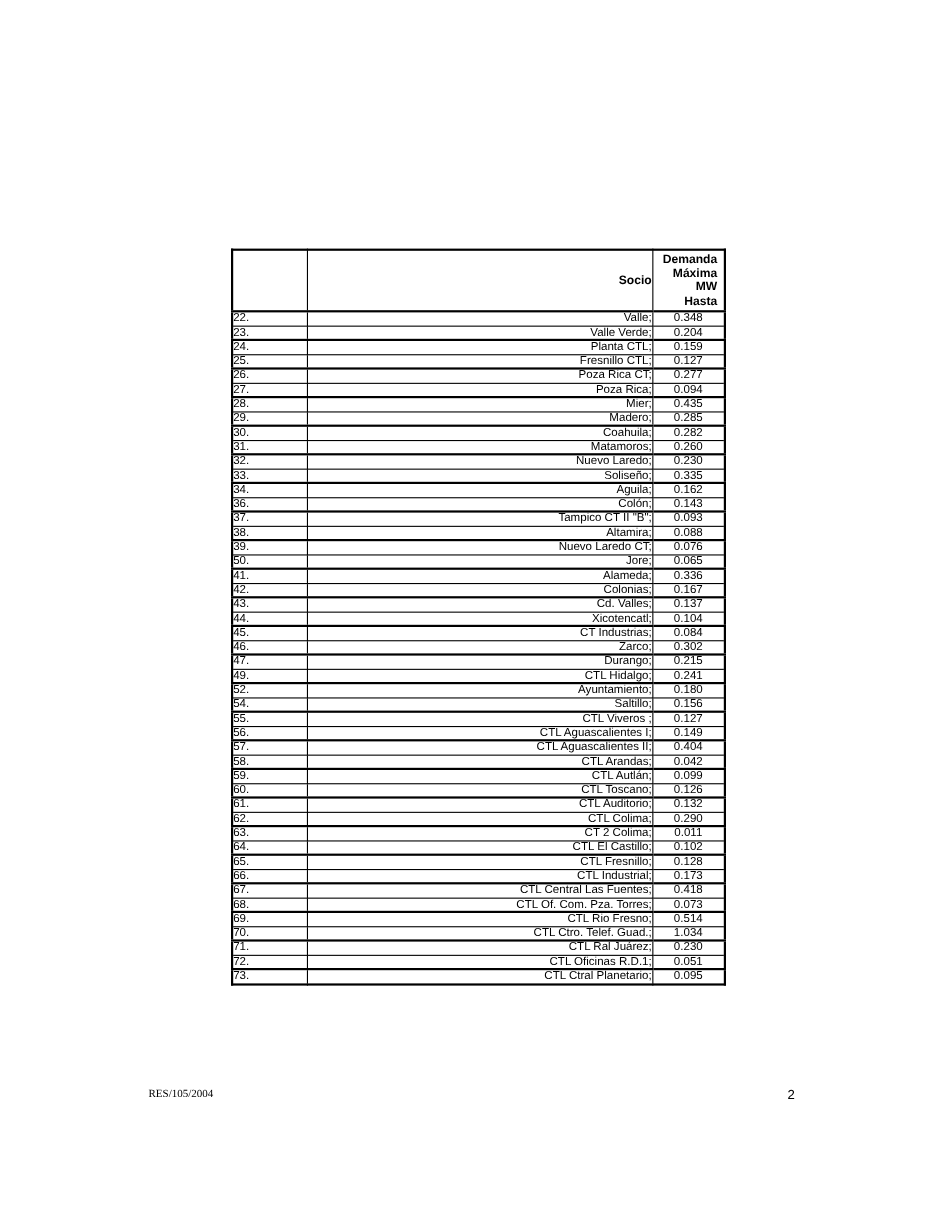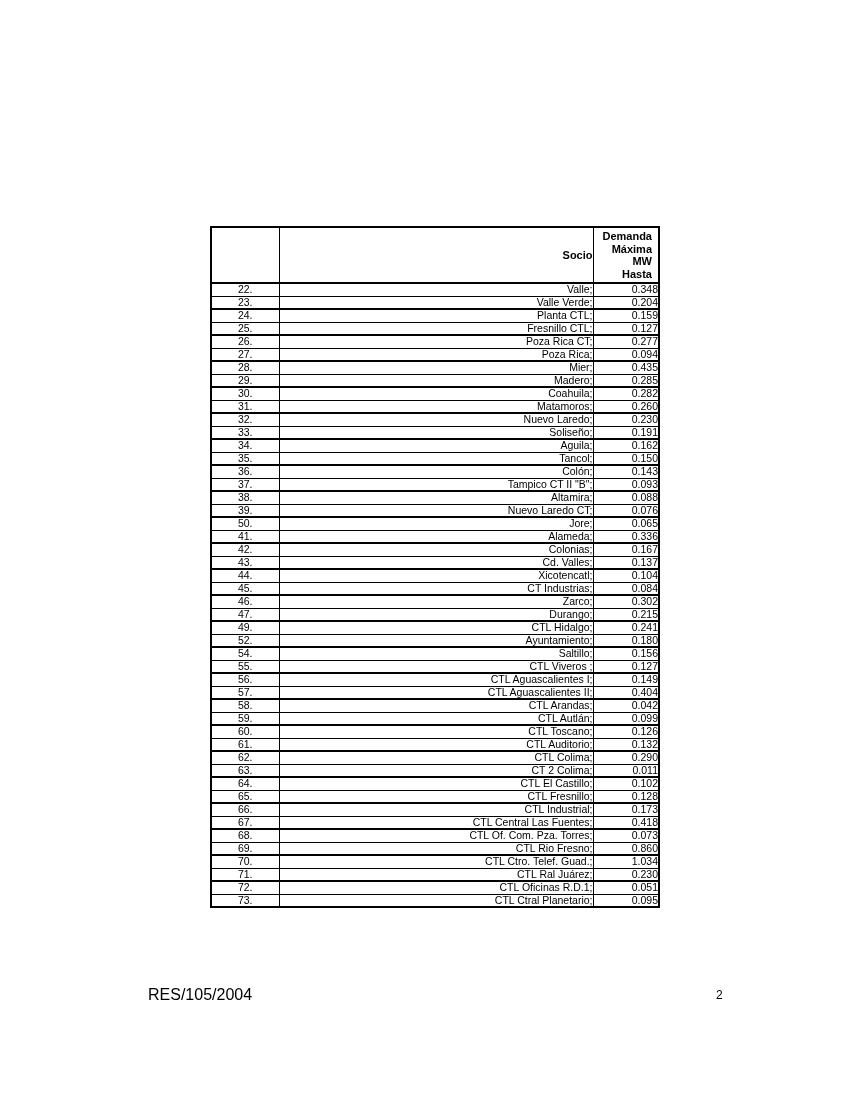--- a/index.html
+++ b/index.html
@@ -56,30 +56,31 @@
     vertical-align: middle;
     border-bottom: 1px solid #000000;
   }
   
   .doc-table tbody tr:nth-child(even) td {
     border-bottom: 2px solid #000000;
   }
   .doc-table tbody tr:last-child td {
     border-bottom: none;
   }
-  .cell-num   { text-align: center; }
+  .cell-num   { }
   .cell-socio { text-align: right; padding-left: 8px !important; }
-  .cell-value { text-align: right; }
+  .cell-value { text-align: center; }
 
   .footer-left {
     position: absolute;
-    left: 148px;
+    left: 135px;
     top: 988px;
-    font-size: 16px;
+    font-size: 10px;
     line-height: 14px;
+    font-family: Liberation Serif, serif;
   }
   .footer-page {
     position: absolute;
     left: 716px;
     top: 988px;
     font-size: 12px;
     line-height: 14px;
   }
 </style>
 </head>
@@ -153,33 +154,28 @@
           <td class="cell-value">0.260</td>
         </tr>
         <tr>
           <td class="cell-num">32.</td>
           <td class="cell-socio">Nuevo Laredo;</td>
           <td class="cell-value">0.230</td>
         </tr>
         <tr>
           <td class="cell-num">33.</td>
           <td class="cell-socio">Soliseño;</td>
-          <td class="cell-value">0.191</td>
+          <td class="cell-value">0.335</td>
         </tr>
         <tr>
           <td class="cell-num">34.</td>
           <td class="cell-socio">Aguila;</td>
           <td class="cell-value">0.162</td>
         </tr>
         <tr>
-          <td class="cell-num">35.</td>
-          <td class="cell-socio">Tancol;</td>
-          <td class="cell-value">0.150</td>
-        </tr>
-        <tr>
           <td class="cell-num">36.</td>
           <td class="cell-socio">Colón;</td>
           <td class="cell-value">0.143</td>
         </tr>
         <tr>
           <td class="cell-num">37.</td>
           <td class="cell-socio">Tampico CT II "B";</td>
           <td class="cell-value">0.093</td>
         </tr>
         <tr>
@@ -313,21 +309,21 @@
           <td class="cell-value">0.418</td>
         </tr>
         <tr>
           <td class="cell-num">68.</td>
           <td class="cell-socio">CTL Of. Com. Pza. Torres;</td>
           <td class="cell-value">0.073</td>
         </tr>
         <tr>
           <td class="cell-num">69.</td>
           <td class="cell-socio">CTL Rio Fresno;</td>
-          <td class="cell-value">0.860</td>
+          <td class="cell-value">0.514</td>
         </tr>
         <tr>
           <td class="cell-num">70.</td>
           <td class="cell-socio">CTL Ctro. Telef. Guad.;</td>
           <td class="cell-value">1.034</td>
         </tr>
         <tr>
           <td class="cell-num">71.</td>
           <td class="cell-socio">CTL Ral Juárez;</td>
           <td class="cell-value">0.230</td>

